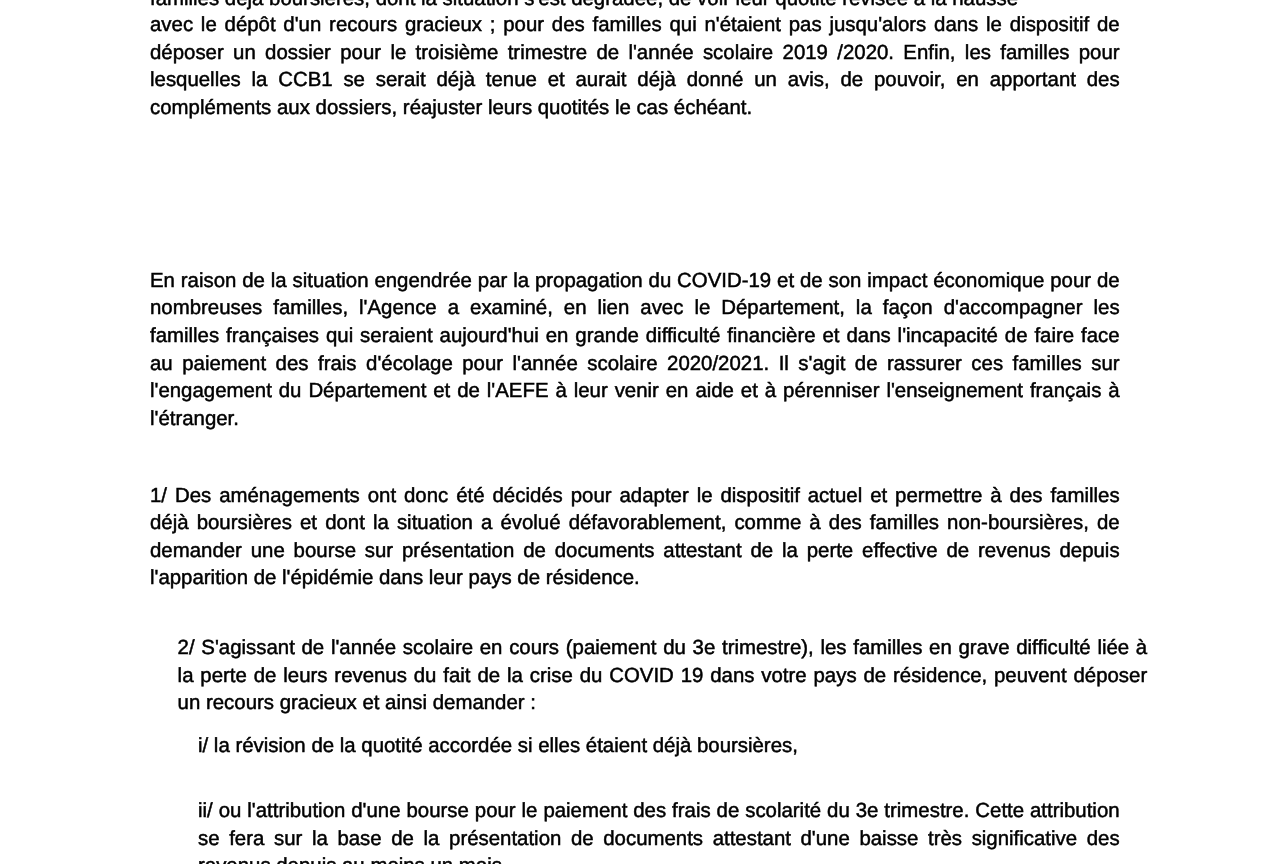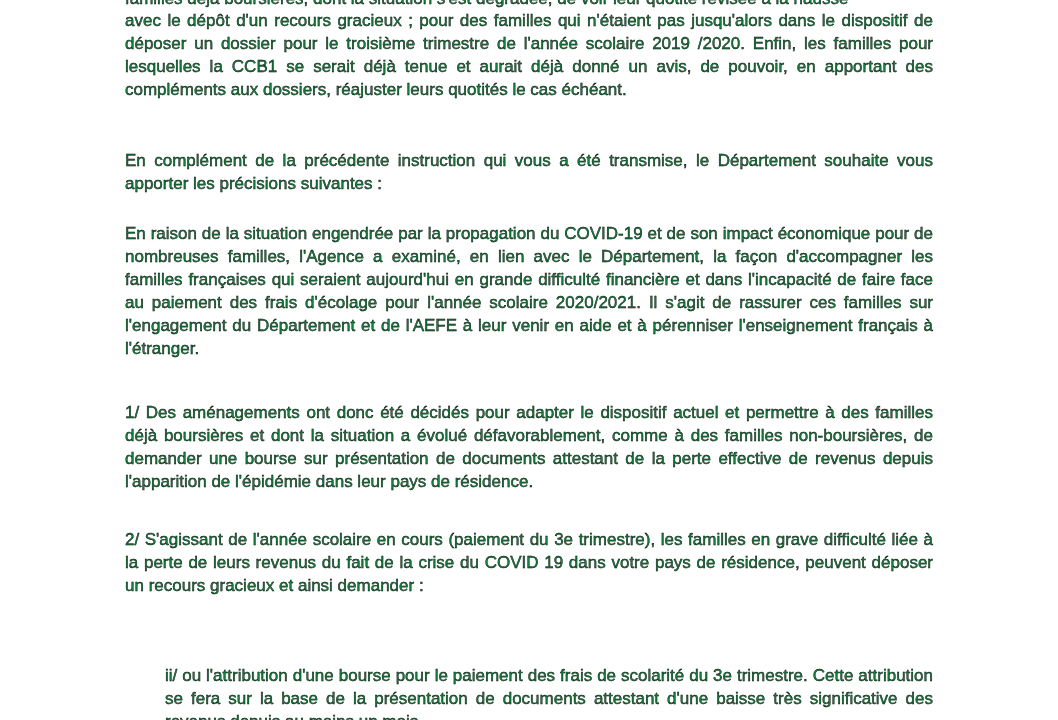--- a/index.html
+++ b/index.html
@@ -6,21 +6,21 @@
   html, body {
     width: 1058px; height: 720px;
     background: #ffffff;
     overflow: hidden;
     font-family: "Liberation Sans", sans-serif;
   }
   .doc {
     position: absolute;
     left: 125px; top: 0;
     width: 808px; height: 720px;
-    color: #15803d;
+    color: #000000;
     font-size: 17px;
     line-height: 23px;
     -webkit-text-stroke: 0.4px #000000;
   }
   .para {
     position: absolute;
     left: 0; width: 808px;
     text-align: justify;
   }
   .clipped {
@@ -35,24 +35,24 @@
 </style>
 </head>
 <body>
 
 <div class="doc">
 
   <div class="para clipped" style="top:-13px;">familles déjà boursières, dont la situation s'est dégradée, de voir leur quotité révisée à la hausse</div>
 
   <div class="para" style="top:9px;"><span>avec le dépôt d'un recours gracieux ; pour des familles qui n'étaient pas jusqu'alors dans le dispositif de déposer un dossier pour le troisième trimestre de l'année scolaire 2019 /2020. Enfin, les familles pour lesquelles la CCB1 se serait déjà tenue et aurait déjà donné un avis, de pouvoir, en apportant des compléments aux dossiers, réajuster leurs quotités le cas échéant.</span></div>
 
-  <div class="para" style="top:149px;"><span>En complément de la précédente instruction qui vous a été transmise, le Département souhaite vous apporter les précisions suivantes :</span></div>
 
   <div class="para" style="top:222px;"><strong>En raison de la situation engendrée par la propagation du COVID-19 et de son impact économique pour de nombreuses familles, l'Agence a examiné, en lien avec le Département, la façon d'accompagner les familles françaises qui seraient aujourd'hui en grande difficulté financière et dans l'incapacité de faire face au paiement des frais d'écolage pour l'année scolaire 2020/2021</strong><span>. Il s'agit de rassurer ces familles sur l'engagement du Département et de l'AEFE à leur venir en aide et à pérenniser l'enseignement français à l'étranger.</span></div>
 
   <div class="para" style="top:401px;"><strong>1/ Des aménagements ont donc été décidés</strong><span> pour adapter le dispositif actuel et permettre à des familles déjà boursières et dont la situation a évolué défavorablement, comme à des familles non-boursières, de demander une bourse sur présentation de documents attestant de la perte effective de revenus depuis l'apparition de l'épidémie dans leur pays de résidence.</span></div>
 
-  <div class="para" style="top:528px;"><strong>2/ S'agissant de l'année scolaire en cours</strong><span> (paiement du 3e trimestre), les familles en grave difficulté liée à la perte de leurs revenus du fait de la crise du COVID 19 dans votre pays de résidence, peuvent déposer un recours gracieux et ainsi demander :</span></div>
+  <div class="para" style="top:528px;margin-left:23px;"><strong>2/ S'agissant de l'année scolaire en cours</strong><span> (paiement du 3e trimestre), les familles en grave difficulté liée à la perte de leurs revenus du fait de la crise du COVID 19 dans votre pays de résidence, peuvent déposer un recours gracieux et ainsi demander :</span></div>
 
+  <div class="para indent" style="top:610px;"><span>i/ la révision de la quotité accordée si elles étaient déjà boursières,</span></div>
 
   <div class="para indent" style="top:664px;"><span>ii/ ou l'attribution d'une bourse pour le paiement des frais de scolarité du 3e trimestre. Cette attribution se fera sur la base de la présentation de documents attestant d'une baisse très significative des revenus depuis au moins un mois.</span></div>
 
 </div>
 
 </body></html>

